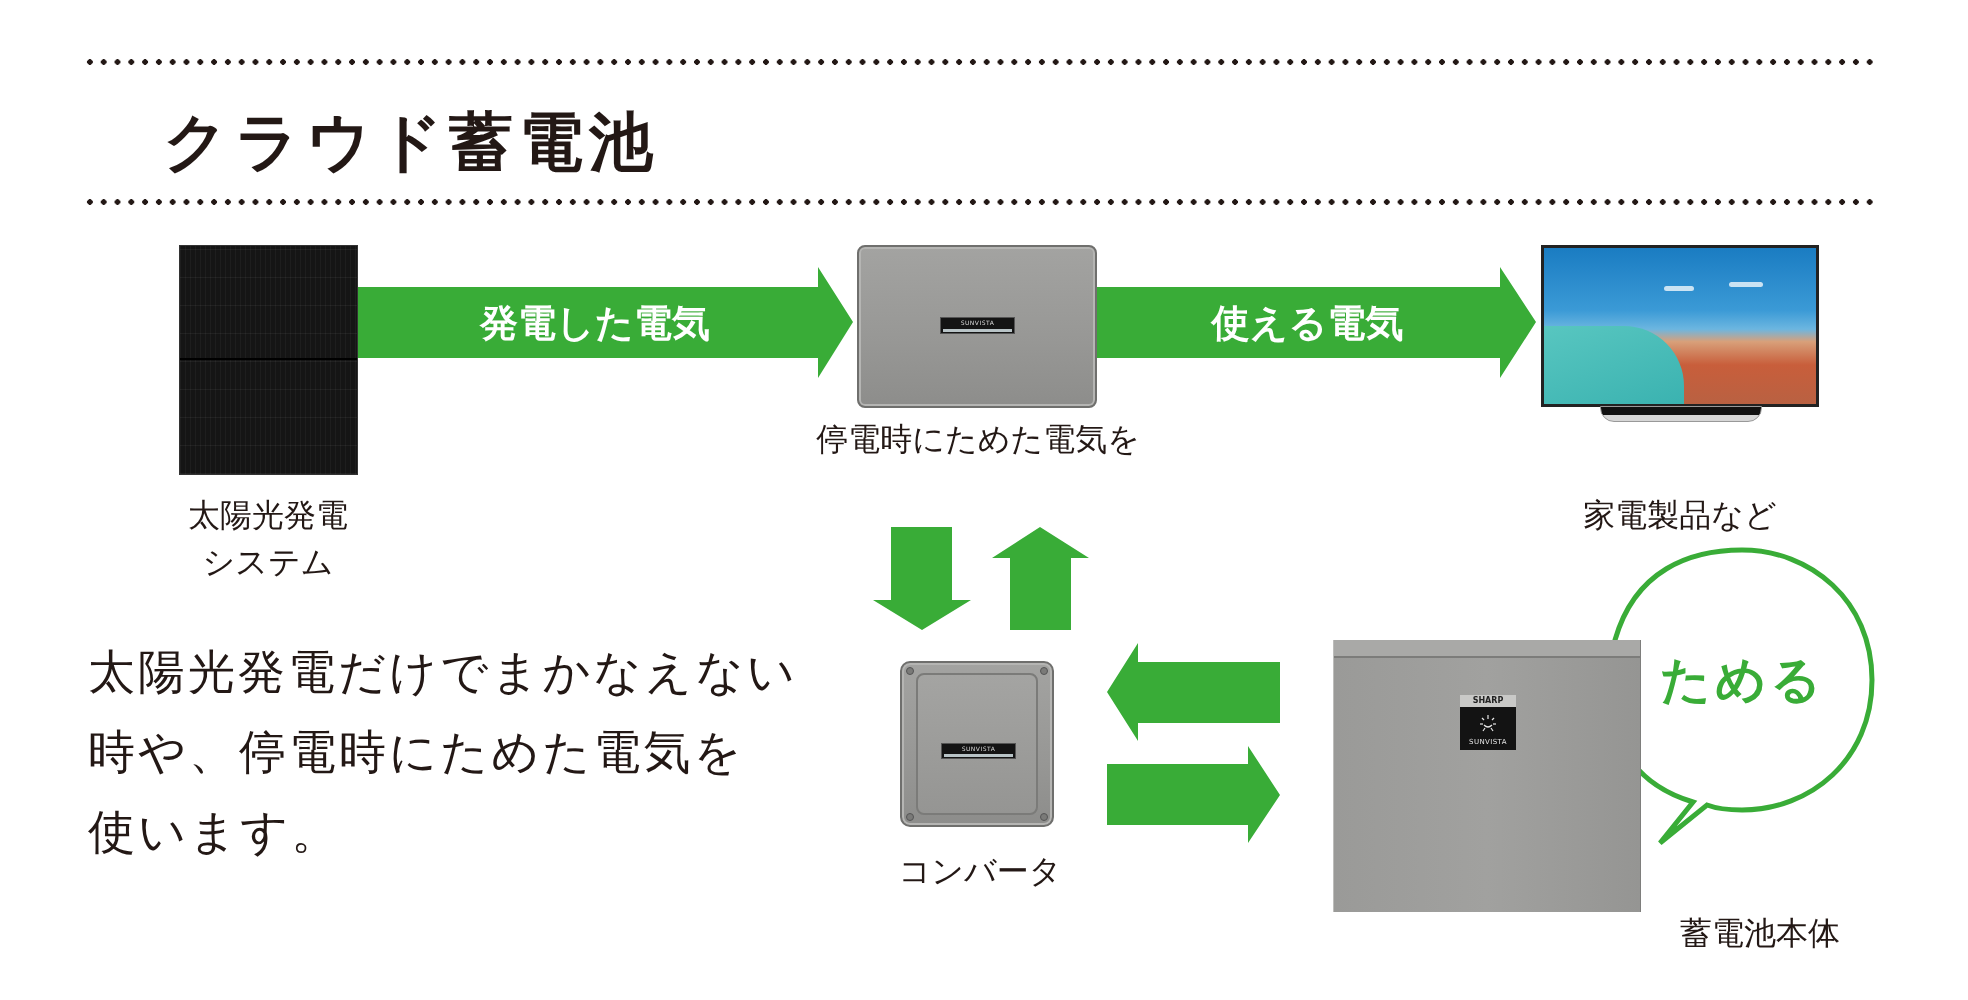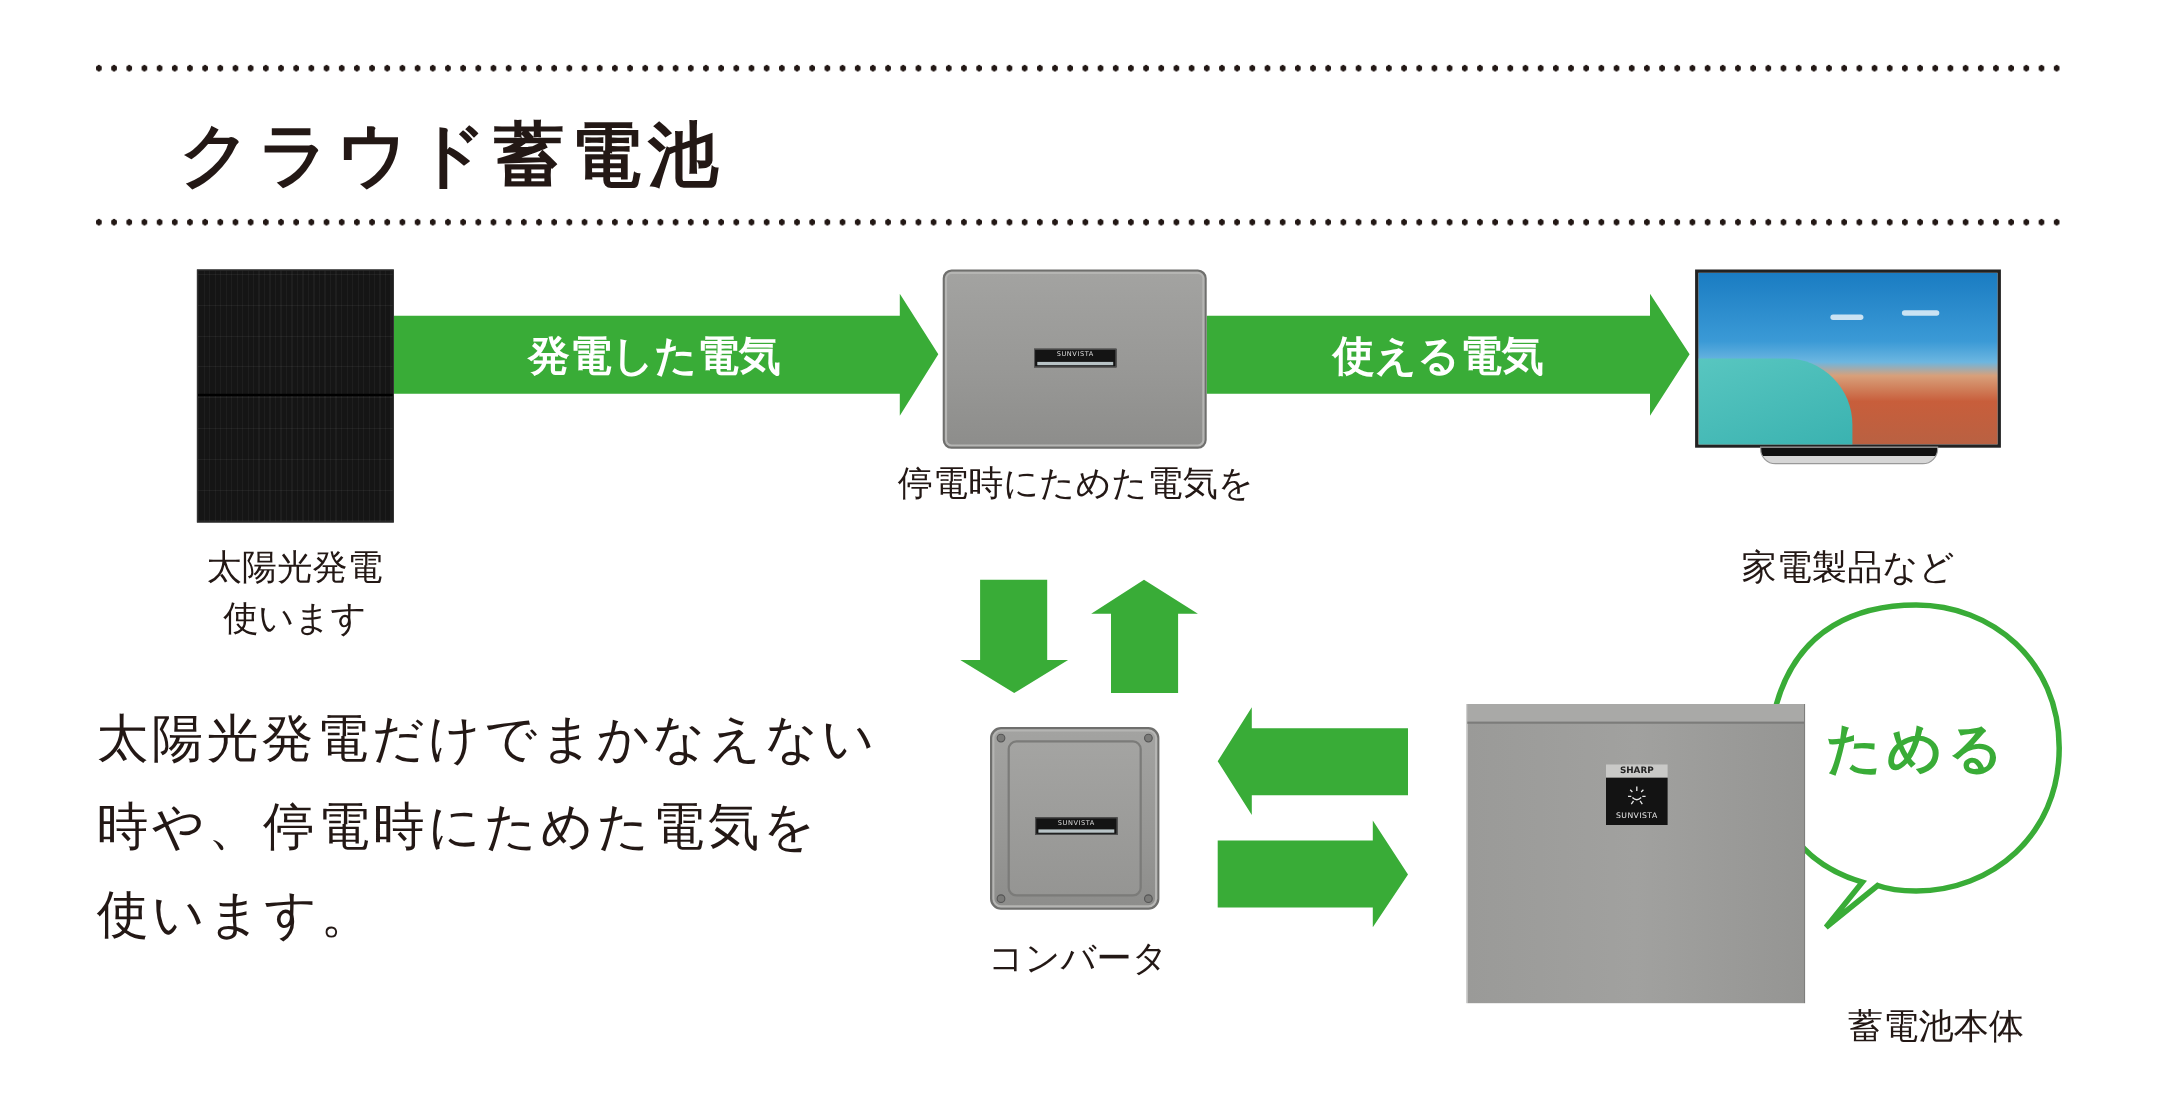--- a/index.html
+++ b/index.html
@@ -75,21 +75,21 @@
 </svg>
 
 <div class="arrow-text" style="left:450px;top:303px;width:290px;">発電した電気</div>
 <div class="arrow-text" style="left:1180px;top:303px;width:255px;">使える電気</div>
 
 <div class="abs solar-panel">
   <div class="solar-split"></div>
 </div>
 <div class="label" style="left:148px;top:492px;width:240px;">
   <div>太陽光発電</div>
-  <div>使います</div>
+  <div>システム</div>
 </div>
 
 <div class="device" style="left:857px;top:245px;width:240px;height:163px;">
   <div class="badge" style="left:81px;top:70px;width:73px;height:15px;">
     <div class="badge-text">SUNVISTA</div>
     <div class="badge-strip"></div>
   </div>
 </div>
 <div class="label" style="left:800px;top:416px;width:356px;">
   <div>停電時にためた電気を</div>

